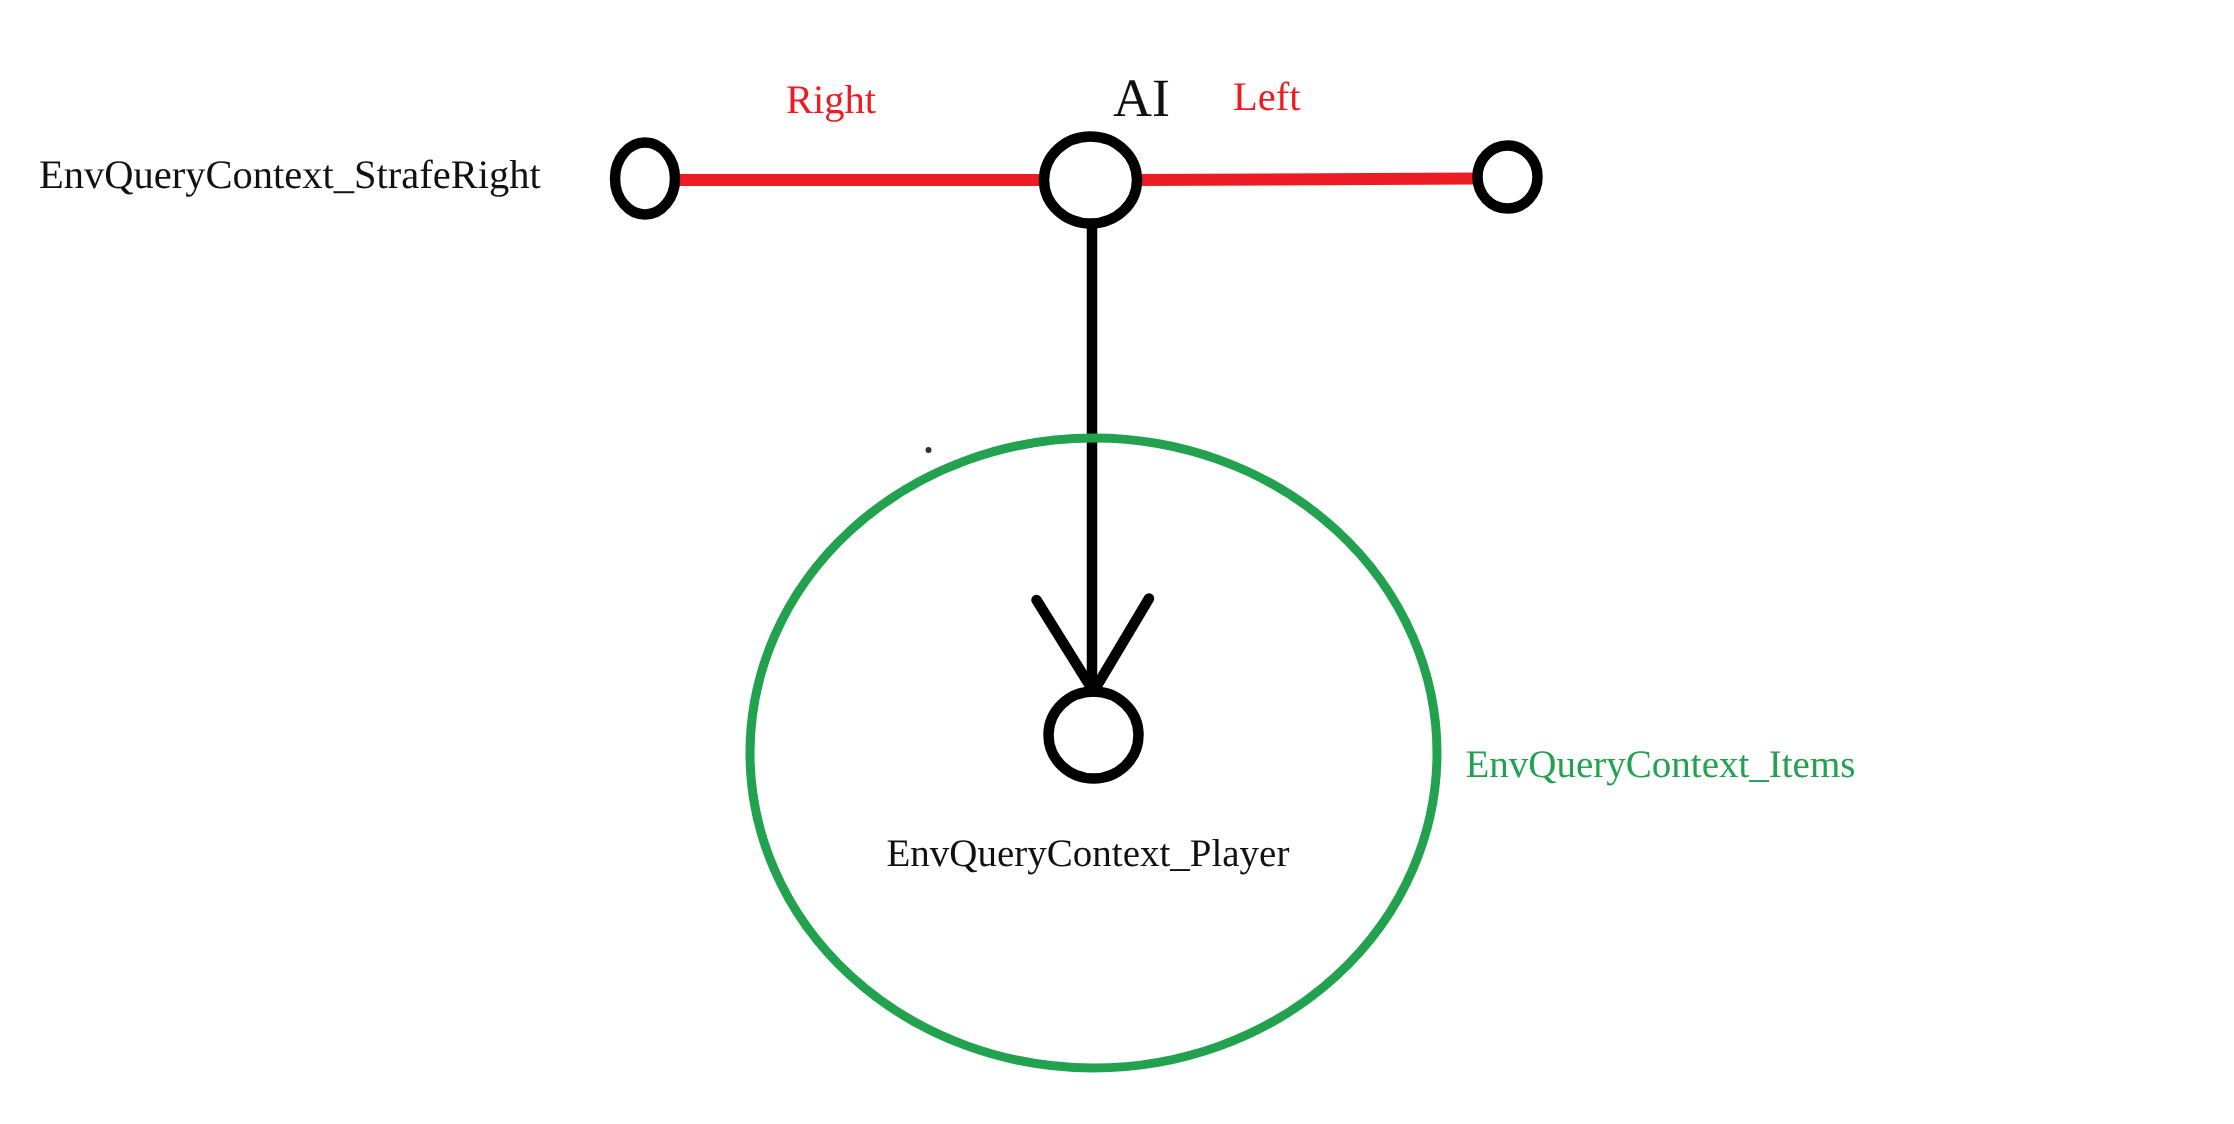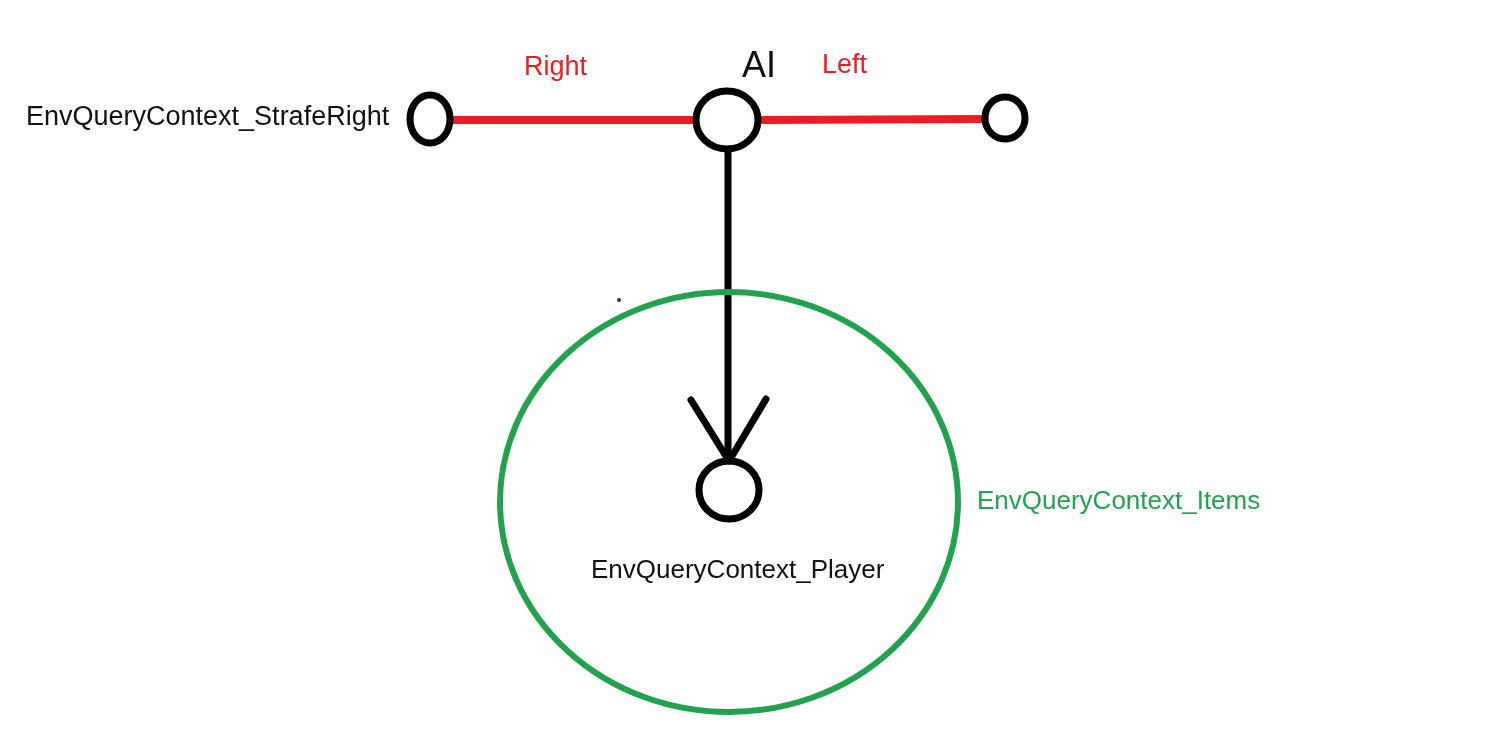--- a/index.html
+++ b/index.html
@@ -22,21 +22,21 @@
     position: absolute;
     top: 0;
     left: 0;
     width: 1489px;
     height: 749px;
     display: block;
   }
   .dlabel {
     position: absolute;
     white-space: nowrap;
-    font-family: Liberation Sans, sans-serif;
+    font-family: Liberation Serif, serif;
     color: #111111;
     line-height: 1;
   }
   .lbl-strafe-right {
     left: 26px;
     top: 103px;
     font-size: 27px;
   }
   .lbl-strafe-left {
     left: 1060px;
@@ -65,21 +65,21 @@
     top: 206px;
     font-size: 26px;
   }
   .lbl-player {
     left: 591px;
     top: 556px;
     font-size: 26px;
   }
   .lbl-items {
     left: 977px;
-    top: 487px;
+    top: 497px;
     font-size: 26px;
     color: #22A24E;
   }
 </style>
 </head>
 <body>
 
 <div id="diagram-root">
 
   <svg id="diagram-svg" viewBox="0 0 1489 749">

